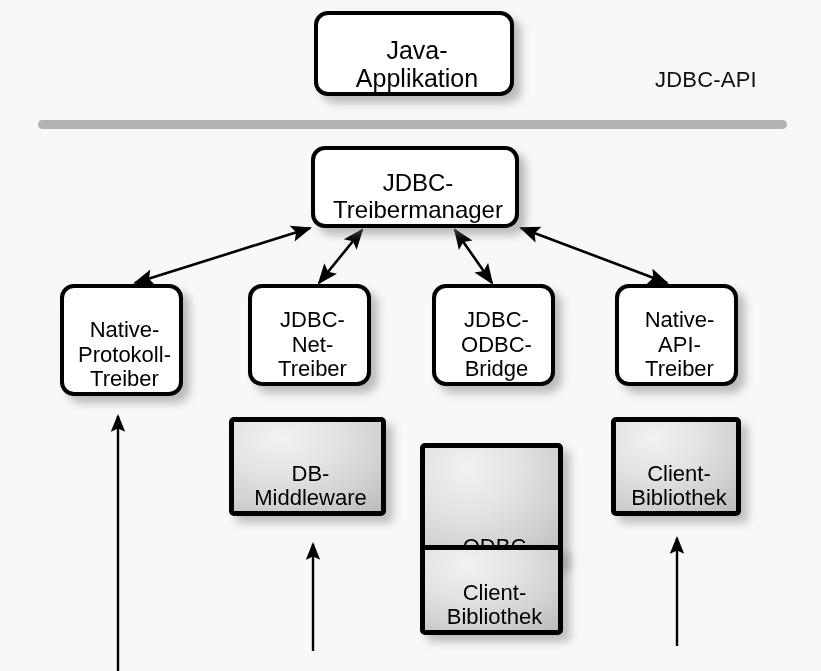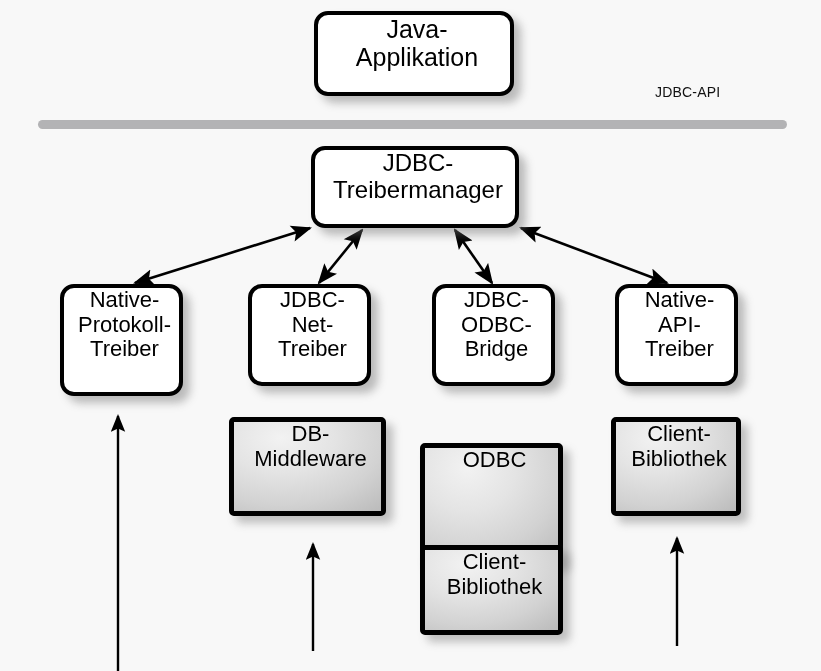--- a/index.html
+++ b/index.html
@@ -13,21 +13,21 @@
     height: 671px;
     background: #f8f8f8;
     overflow: hidden;
     font-family: "Liberation Sans", sans-serif;
   }
 
   
   .node {
     position: absolute;
     display: flex;
-    align-items: flex-start;
+    align-items: flex-end;
     justify-content: center;
     text-align: center;
     box-sizing: border-box;
     color: #000;
     line-height: 1.12;
     white-space: pre-line;
     z-index: 5;
     padding-left: 6px;
   }
 
@@ -72,21 +72,21 @@
     width: 821px; height: 671px;
     z-index: 3;
     pointer-events: none;
   }
 </style>
 </head>
 <body>
 
 <div id="canvas">
 
-  <div id="api-label" style="left:655px; top:84px; font-size:14px;">JDBC-API</div>
+  <div id="api-label" style="left:655px; top:67px; font-size:22px;">JDBC-API</div>
 
   <div id="api-divider" style="left:38px; top:120px; width:749px; height:9px;"></div>
 
   <svg class="edge-layer" viewBox="0 0 821 671">
     <defs>
       <marker id="ah" markerWidth="9" markerHeight="9" refX="7.2" refY="3.2" orient="auto" markerUnits="strokeWidth">
         <path d="M0,0 L8,3.2 L0,6.4 L1.6,3.2 z" fill="#000"></path>
       </marker>
       <marker id="ah-start" markerWidth="9" markerHeight="9" refX="0.8" refY="3.2" orient="auto" markerUnits="strokeWidth">
         <path d="M8,0 L0,3.2 L8,6.4 L6.4,3.2 z" fill="#000"></path>

